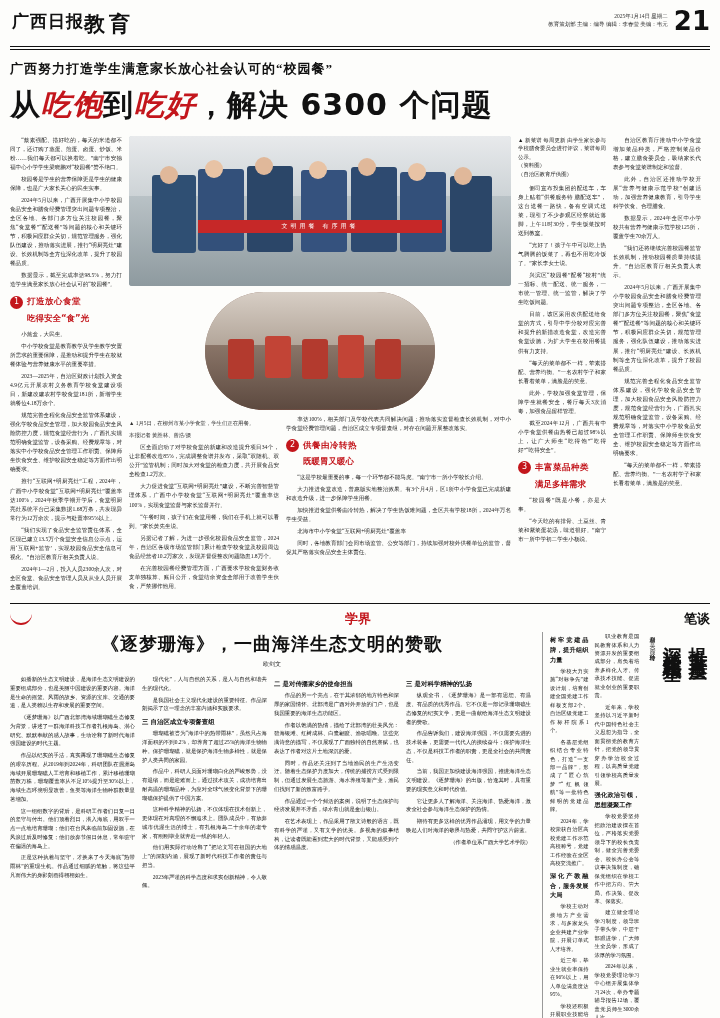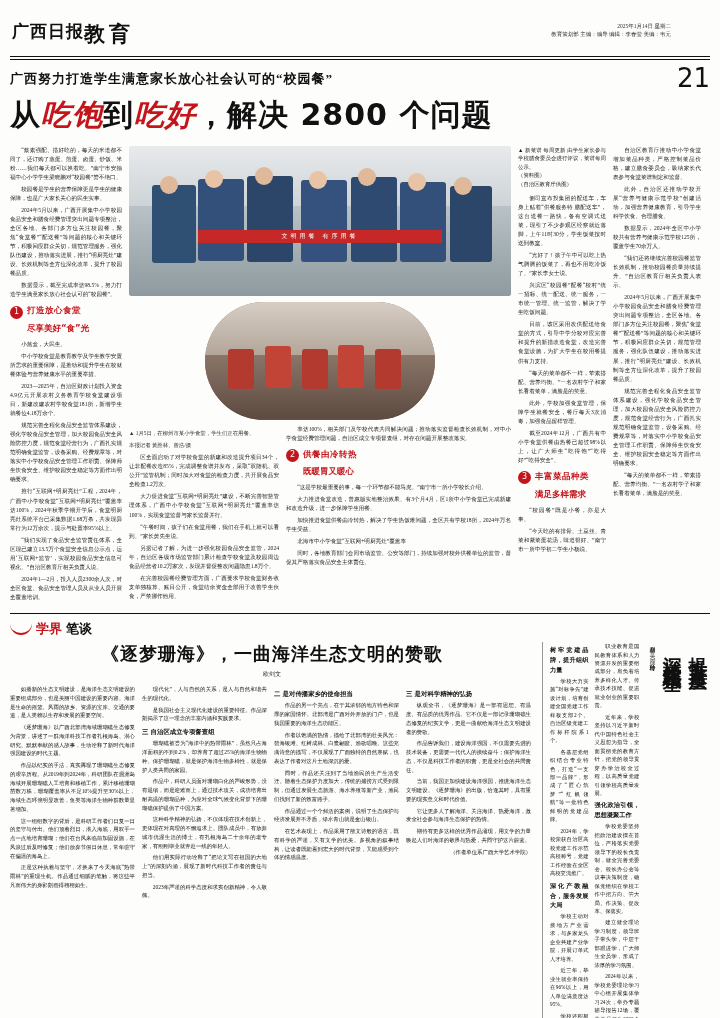--- a/index.html
+++ b/index.html
@@ -3,30 +3,30 @@
 <meta charset="utf-8">
 <style>
   html,body{margin:0;padding:0;}
   body{
     width:720px;height:1018px;
     background:#fdfdfb;
     font-family:"Liberation Serif","DejaVu Serif",serif;
     color:#111;
     overflow:hidden;
   }
-  .page{position:relative;width:720px;height:1018px;box-sizing:border-box;padding:14px 10px;}
+  .page{position:relative;width:720px;height:1018px;box-sizing:border-box;padding:4px 10px;}
 
   
   .masthead{display:flex;align-items:flex-start;justify-content:space-between;padding-top:6px;height:34px;}
   .logo{font-family:"DejaVu Serif",serif;font-weight:bold;font-size:17px;letter-spacing:1px;color:#111;border-bottom:none;padding-left:2px;}
   .mast-center{flex:1;text-align:left;}
   .mast-title{font-size:21px;font-weight:bold;letter-spacing:4px;font-family:"DejaVu Sans",sans-serif;}
   .mast-right{text-align:right;display:flex;align-items:flex-start;gap:6px;}
   .mast-meta{font-size:5.5px;line-height:1.5;color:#333;text-align:right;padding-top:2px;}
-  .pagenum{font-size:26px;font-weight:normal;line-height:0.9;font-family:"DejaVu Sans",sans-serif;margin-top:47px;}
+  .pagenum{font-size:26px;font-weight:bold;line-height:0.9;font-family:"DejaVu Sans",sans-serif;}
   .rule{border-top:1.5px solid #111;margin:2px 0 0 0;}
   .rule.thin{border-top:0.7px solid #111;margin-top:1.5px;}
 
   
   .headline-wrap{text-align:left;padding:10px 0 4px;}
   .shoulder{font-size:13px;font-weight:bold;letter-spacing:1px;color:#111;}
   .main-head{font-size:30px;font-weight:bold;letter-spacing:1px;margin-top:7px;font-family:"DejaVu Sans",sans-serif;}
   .main-head .red{color:#c3161c;font-style:italic;}
   .byline{font-size:7px;color:#222;margin-top:8px;letter-spacing:1px;}
 
@@ -35,41 +35,41 @@
   .col{font-size:5.6px;line-height:1.62;text-align:justify;color:#1a1a1a;}
   .c1{width:112px;}
   .c4{width:88px;}
   .c5{width:88px;}
   .p{margin:0 0 3px 0;text-indent:2em;}
 
   
   .sec{display:flex;align-items:center;gap:4px;margin:6px 0 3px;}
   .num{width:13px;height:13px;border-radius:50%;background:#c3161c;color:#fff;font-size:8px;
        display:flex;align-items:center;justify-content:center;font-family:"DejaVu Sans",sans-serif;flex:none;}
-  .sec-t{font-size:8.5px;font-weight:bold;color:#c3161c;font-family:Liberation Mono, monospace;letter-spacing:0.5px;}
+  .sec-t{font-size:8.5px;font-weight:bold;color:#c3161c;font-family:Liberation Serif, serif;letter-spacing:0.5px;}
   .sec-sub{font-size:8.5px;font-weight:bold;color:#c3161c;margin:0 0 4px 17px;font-family:"DejaVu Sans",sans-serif;}
 
   
   .photo-main{width:100%;height:150px;border-radius:3px;position:relative;overflow:hidden;
     background:linear-gradient(180deg,#cfd8dc 0%,#b0bec5 45%,#90a4ae 100%);}
   .photo-round{width:230px;height:118px;border-radius:60px;overflow:hidden;margin:6px auto 0;position:relative;
     background:linear-gradient(180deg,#8d6e63 0%,#a1887f 40%,#6d4c41 100%);}
   .cap{font-size:5.4px;line-height:1.55;color:#333;margin-top:4px;}
 
   
   .ph-band{position:absolute;left:0;right:0;}
   .kid{position:absolute;border-radius:3px;}
   .banner{position:absolute;left:18%;right:18%;top:56%;height:13px;background:#c62828;color:#fff;
     font-size:6px;letter-spacing:3px;display:flex;align-items:center;justify-content:center;font-family:"DejaVu Sans",sans-serif;}
 
   .side-note{font-size:5.4px;line-height:1.6;text-align:justify;}
 
   
   .sep{border-top:1px solid #111;margin:8px 0 0;}
-  .brand{display:flex;align-items:center;justify-content:flex-start;gap:4px;margin:6px 0 2px;}
+  .brand{display:flex;align-items:center;justify-content:space-between;gap:4px;margin:6px 0 2px;}
   .brand .t1{color:#c3161c;font-size:13px;font-weight:bold;font-family:"DejaVu Sans",sans-serif;}
   .brand .t2{font-size:13px;font-weight:bold;font-family:"DejaVu Sans",sans-serif;}
   .brand .swoosh{width:22px;height:10px;border-radius:0 0 12px 12px;border-bottom:2.5px solid #c3161c;}
 
   .lower{display:flex;gap:8px;margin-top:4px;}
   .lower-left{width:530px;}
   .lower-right{width:160px;border-left:0.7px solid #999;padding-left:7px;display:flex;gap:6px;}
   .sub-head{text-align:center;font-size:18px;font-weight:bold;font-family:"DejaVu Sans",sans-serif;letter-spacing:1px;}
   .sub-by{text-align:center;font-size:6px;margin-top:4px;color:#222;}
   .lcols{display:flex;gap:7px;margin-top:6px;}
@@ -101,36 +101,36 @@
       </div>
       <div class="pagenum">21</div>
     </div>
   </div>
   <div class="rule"></div>
   <div class="rule thin"></div>
 
   <div class="headline-wrap">
     <div class="shoulder">广西努力打造学生满意家长放心社会认可的“校园餐”</div>
     <div class="main-head">
-      <span>从</span><span class="red">吃饱</span><span>到</span><span class="red">吃好</span><span>，解决 2800 个问题</span>
+      <span>从</span><span class="red">吃饱</span><span>到</span><span class="red">吃好</span><span>，解决 6300 个问题</span>
     </div>
   </div>
 
   <div class="cols">
 
     <div class="col c1">
       <p class="p">“蔡素强配、搭好吃的，每天的米道都不同了，还订购了蒸蛋、煎蛋、卤蛋、炒饭、米粉……我们每天都可以换着吃。”南宁市安德福中心小学学生梁晓鹏对“校园餐”赞不绝口。</p>
       <p class="p">校园餐是学生的营养保障更是学生的健康保障，也是广大家长关心的民生实事。</p>
       <p class="p">2024年5月以来，广西开展集中小学校园食品安全和膳食经费管理突出问题专项整治，全区各地、各部门多方位关注校园餐，聚焦“食堂餐”“配送餐”等问题的核心和关键环节，积极回应群众关切，规范管理服务，强化队伍建设，推动落实进展，推行“明厨亮灶”建设、长效机制等全方位深化改革，提升了校园餐品质。</p>
       <p class="p">数据显示，截至完成率达98.5%，努力打造学生满意家长放心社会认可的“校园餐”。</p>
       <div class="sec">
         <div class="num">1</div>
         <div class="sec-t">打造放心食堂</div>
       </div>
-      <div class="sec-sub">尽享美好“食”光</div>
+      <div class="sec-sub">吃得安全“食”光</div>
       <p class="p">小蒸盒，大民生。</p>
       <p class="p">中小学校食堂是教育教学及学生教学安置所需求的重要保障，是推动和提升学生在校就餐体验与营养健康水平的重要举措。</p>
       <p class="p">2023—2025年，自治区财政计划投入资金4.9亿元开展农村义务教育学校食堂建设项目，新建改建农村学校食堂181所，新增学生就餐位4.18万余个。</p>
       <p class="p">规范完善全程化食品安全监管体系建设，强化学校食品安全管理，加大校园食品安全风险防控力度，规范食堂经营行为，广西扎实规范明确食堂监管，设备采购、经费规章等，对落实中小学校食品安全管理工作职责、保障师生饮食安全、维护校园安全稳定等方面作出明确要求。</p>
       <p class="p">推行“互联网+明厨亮灶”工程，2024年，广西中小学校食堂“互联网+明厨亮灶”覆盖率达100%，2024年秋季学期开学后，食堂明厨亮灶系统平台已采集数据1.68万条，共发现异常行为12万余次，提示与处置率95%以上。</p>
       <p class="p">“我们实现了食品安全监管责任体系，全区现已建立13.5万个食堂安全信息公示点，运用‘互联网+监管’，实现校园食品安全信息可视化。”自治区教育厅相关负责人说。</p>
       <p class="p">2024年1—2月，投入人员2300余人次，对全区食堂、食品安全管理人员及从业人员开展全覆盖培训。</p>
     </div>
 
     <div style="width:382px">

